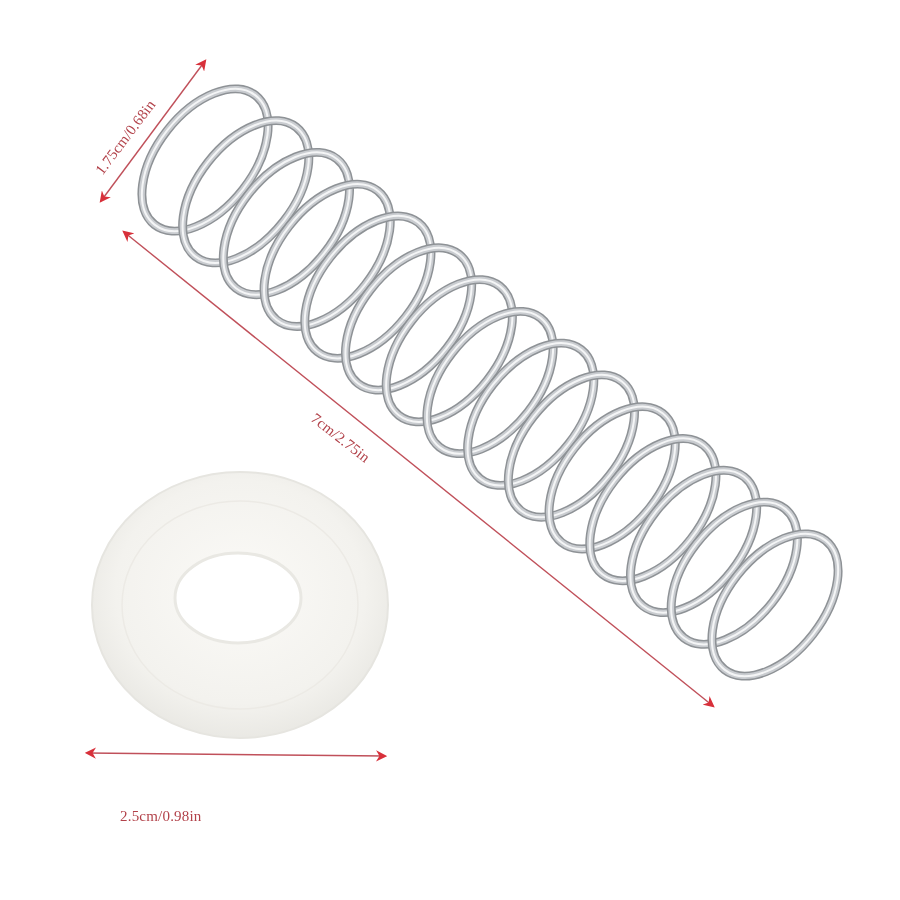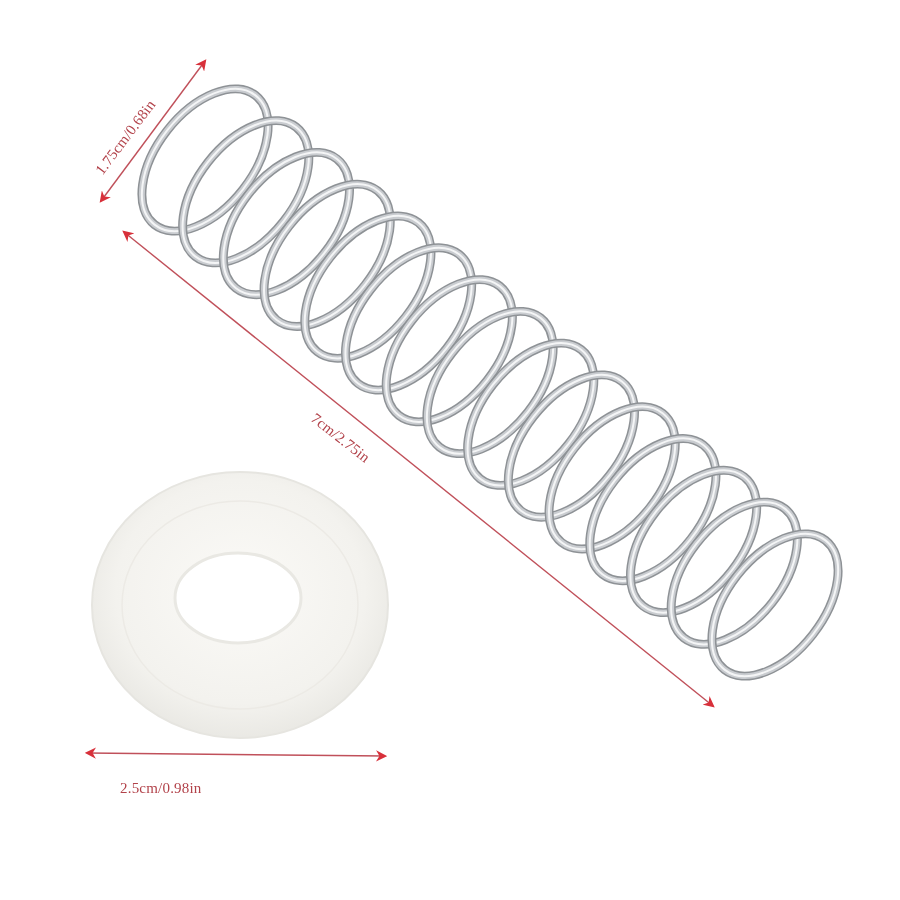--- a/index.html
+++ b/index.html
@@ -78,13 +78,13 @@
     <ellipse cx="238" cy="598" rx="63" ry="45" fill="#ffffff" stroke="#e9e8e3" stroke-width="3"></ellipse>
   </g>
 
   <line x1="101" y1="201" x2="205" y2="61" stroke="#c0505a" stroke-width="1.4" marker-start="url(#arrow)" marker-end="url(#arrow)"></line>
   <line x1="124" y1="232" x2="713" y2="706" stroke="#c0505a" stroke-width="1.4" marker-start="url(#arrow)" marker-end="url(#arrow)"></line>
   <line x1="87" y1="753" x2="385" y2="756" stroke="#c0505a" stroke-width="1.4" marker-start="url(#arrow)" marker-end="url(#arrow)"></line>
 </svg>
 
 <div class="dim-label" style="left:92px; top:168px; transform: rotate(-53deg);">1.75cm/0.68in</div>
 <div class="dim-label" style="left:318px; top:410px; transform: rotate(38deg);">7cm/2.75in</div>
-<div class="dim-label" style="left:120px; top:780px;text-align:right;">2.5cm/0.98in</div>
+<div class="dim-label" style="left:120px; top:808px;text-align:right;">2.5cm/0.98in</div>
 
 </body></html>

